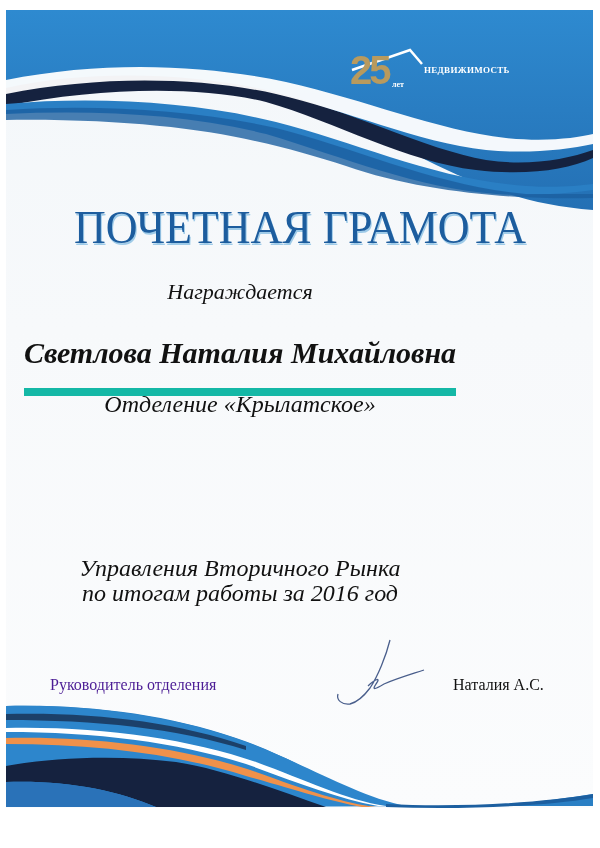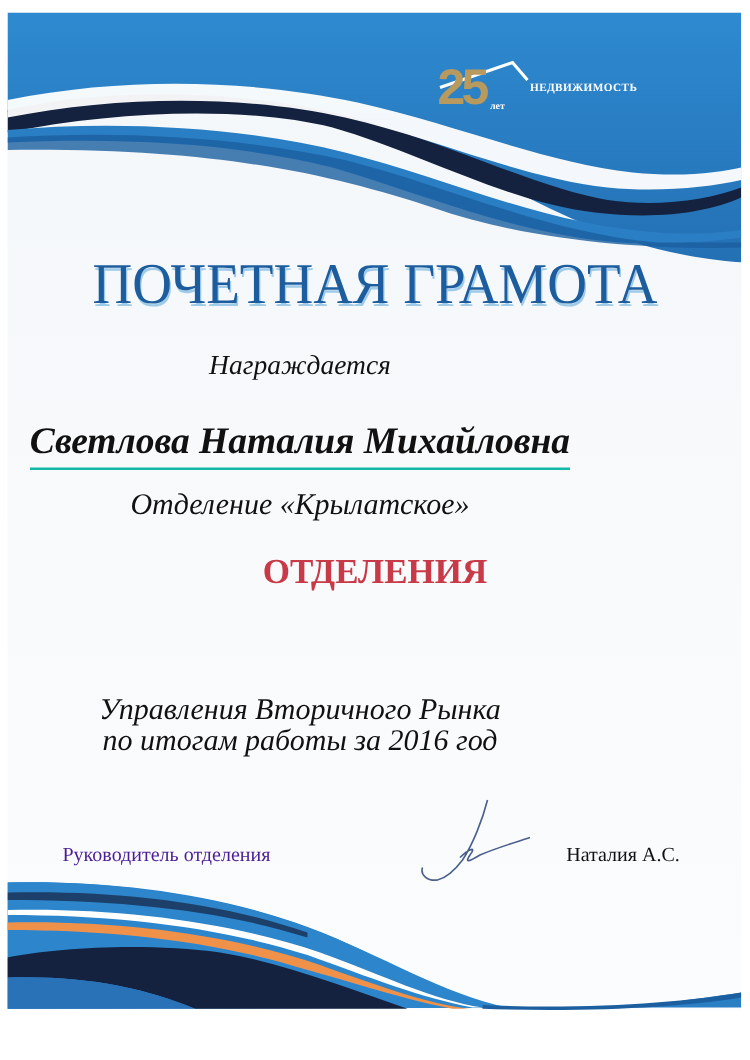--- a/index.html
+++ b/index.html
@@ -49,21 +49,21 @@
     letter-spacing: 0px;
   }
   .line {
     position: absolute; left: 0; width: 480px; text-align: center;
     font-style: italic; color: #111;
   }
   .awarded { top: 279px; font-size: 22px; }
   .recipient {
     top: 336px; font-size: 30px; font-weight: bold;
   }
-  .recipient span { border-bottom: 2px solid #14b8a6; padding-bottom: 5px; }
+  .recipient span { border-bottom: 8px solid #14b8a6; padding-bottom: 19px; }
   .branch { top: 391px; font-size: 24px; }
   .award {
     position: absolute; left: 0; width: 600px; text-align: center;
     font-weight: bold; color: #c83a48; font-size: 28px; line-height: 34px;
     top: 441px;
   }
   .dept { top: 531px; font-size: 24px; margin-top: 24px; }
   .period { top: 580px; font-size: 24px; }
   .sign-left {
     position: absolute; left: 50px; top: 676px; font-size: 16px; color: #4c1d95; font-family: Liberation Serif, serif;
@@ -105,21 +105,20 @@
   <div class="logo-sub">НЕДВИЖИМОСТЬ</div>
 </div>
 
 <div class="title">ПОЧЕТНАЯ ГРАМОТА</div>
 <div class="line awarded">Награждается</div>
 <div class="line recipient">
   <span>Светлова Наталия Михайловна</span>
 </div>
 <div class="line branch">Отделение «Крылатское»</div>
 <div class="award">
-  <div>ОТДЕЛЕНИЯ</div>
 </div>
 <div class="line dept">Управления Вторичного Рынка</div>
 <div class="line period">по итогам работы за 2016 год</div>
 
 <div class="sign-left">Руководитель отделения</div>
 <svg class="signature" width="100" height="72">
   <path d="M62,4 C58,20 50,40 42,52 C36,60 30,66 22,68 C14,69 8,64 10,58 M40,50 C46,44 54,40 48,48 C44,54 46,54 56,48 C70,42 84,38 96,34" stroke="#4a5f8c" stroke-width="1.3" fill="none"></path>
 </svg>
 <div class="sign-right">Наталия А.С.</div>
 

